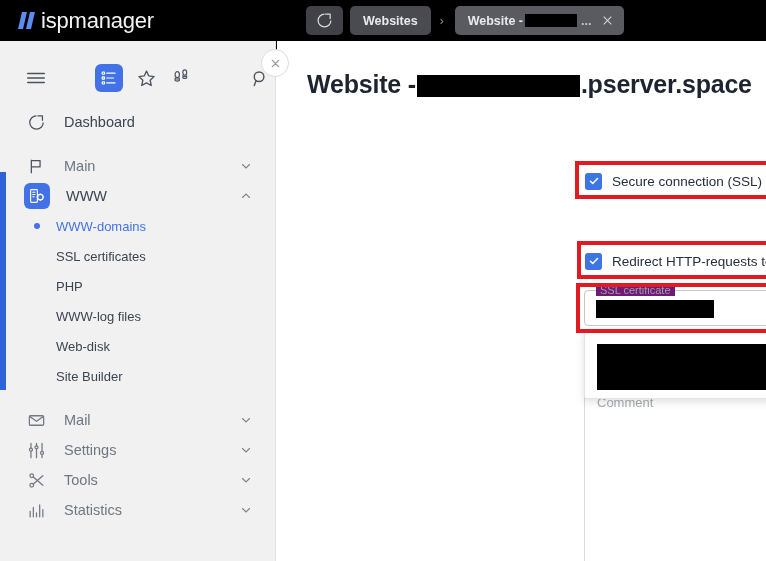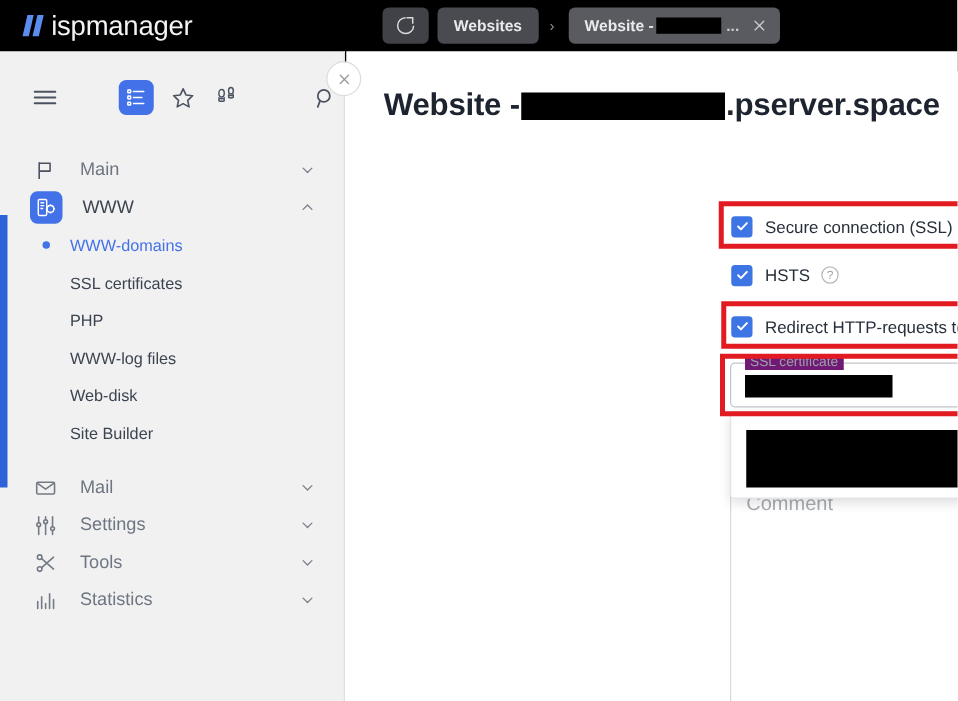--- a/index.html
+++ b/index.html
@@ -298,21 +298,21 @@
     position: absolute;
     left: 307px; top: 347px;
     width: 398px; height: 199px;
     border: 1px solid #d7dadd;
     border-radius: 4px;
     background: #ffffff;
   }
   .ta-label {
     position: absolute;
     left: 12px; top: 6px;
-    font-size: 16px;
+    font-size: 13px;
     color: #a7abb1;
   }
 </style>
 </head>
 <body>
 
 <div id="app">
 
   <div class="topbar">
     <div class="brand">
@@ -383,20 +383,29 @@
       <span class="tb-ico tb-search">
         <svg width="21" height="21" viewBox="0 0 24 24" fill="none" stroke="#4b5260" stroke-width="1.6" stroke-linecap="round">
           <circle cx="11.5" cy="10" r="5.5"></circle>
           <path d="M8 14.5L6 20"></path>
         </svg>
       </span>
     </div>
 
     <div class="navlist">
 
+      <div class="nav-row">
+        <span class="nico">
+          <svg width="19" height="19" viewBox="0 0 24 24" fill="none" stroke="#4b5260" stroke-width="1.6">
+            <path d="M12 3.5a8.5 8.5 0 1 0 8.5 8.5"></path>
+            <path d="M13.2 3.5h6.3v6.3" stroke-linejoin="round"></path>
+          </svg>
+        </span>
+        <span class="nav-label">Dashboard</span>
+      </div>
 
       <div class="nav-gap"></div>
 
       <div class="nav-row muted">
         <span class="nico">
           <svg width="19" height="19" viewBox="0 0 24 24" fill="none" stroke="#4b5260" stroke-width="1.6" stroke-linejoin="round">
             <path d="M5.5 3.5v17"></path>
             <path d="M5.5 4.5h11v8h-11"></path>
           </svg>
         </span>
@@ -527,29 +536,20 @@
       <span class="cbox">
         <svg width="12" height="12" viewBox="0 0 24 24" fill="none" stroke="#ffffff" stroke-width="3.2" stroke-linecap="round" stroke-linejoin="round">
             <path d="M5 12.5l4.5 4.5L19 7"></path>
           </svg>
       </span>
       <span class="chk-label">Secure connection (SSL)</span>
 
     </div>
     <div class="redbox" style="left:298px; top:120px; width:220px; height:38px;"></div>
 
-    <div class="chk-row" style="left:308px; top:168px;">
-      <span class="cbox">
-        <svg width="12" height="12" viewBox="0 0 24 24" fill="none" stroke="#ffffff" stroke-width="3.2" stroke-linecap="round" stroke-linejoin="round">
-            <path d="M5 12.5l4.5 4.5L19 7"></path>
-          </svg>
-      </span>
-      <span class="chk-label">HSTS</span>
-      <span class="help">?</span>
-    </div>
 
     <div class="chk-row" style="left:308px; top:209px;">
       <span class="cbox">
         <svg width="12" height="12" viewBox="0 0 24 24" fill="none" stroke="#ffffff" stroke-width="3.2" stroke-linecap="round" stroke-linejoin="round">
             <path d="M5 12.5l4.5 4.5L19 7"></path>
           </svg>
       </span>
       <span class="chk-label">Redirect HTTP-requests to HTTPS</span>
 
     </div>

